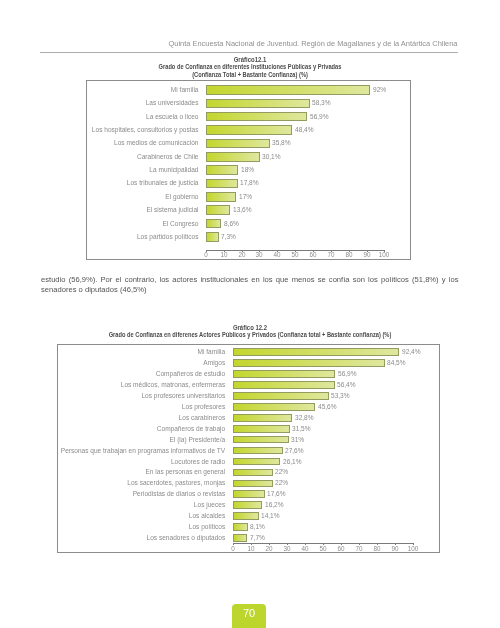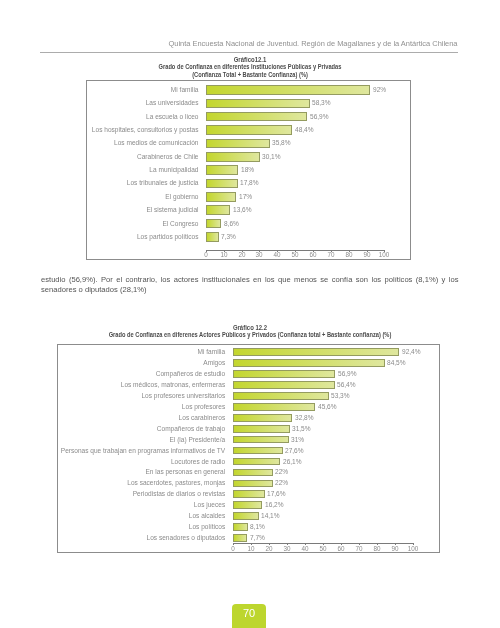--- a/index.html
+++ b/index.html
@@ -93,22 +93,22 @@
       <div class="tlab" style="left: 233.85px; width: 20px; top: 170.4px;">70</div>
       <div class="tick" style="left: 261.7px; top: 168.6px; height: 2px;"></div>
       <div class="tlab" style="left: 251.7px; width: 20px; top: 170.4px;">80</div>
       <div class="tick" style="left: 279.55px; top: 168.6px; height: 2px;"></div>
       <div class="tlab" style="left: 269.55px; width: 20px; top: 170.4px;">90</div>
       <div class="tick" style="left: 297.4px; top: 168.6px; height: 2px;"></div>
       <div class="tlab" style="left: 287.4px; width: 20px; top: 170.4px;">100</div>
     </div>
 
   <div class="para" id="para">
-      <div class="pline">estudio (56,9%). Por el contrario, los actores institucionales en los que menos se confía son los políticos (8,1%) y los</div>
-      <div class="pline last">senadores o diputados (28,1%)</div>
+      <div class="pline">estudio (56,9%). Por el contrario, los actores institucionales en los que menos se confía son los políticos (51,8%) y los</div>
+      <div class="pline last">senadores o diputados (46,5%)</div>
     </div>
 
   <div id="c2-title" class="chart-title" style="left: 19.5px; top: 323.6px; width: 460px; position: absolute;">
       <div class="ct-l n0">Gráfico 12.2</div>
       <div class="ct-l n1">Grado de Confianza en diferenes Actores Públicos y Privados (Confianza total + Bastante confianza) (%)</div>
     </div>
   <div id="chart2" class="chart-box" style="left: 57px; top: 344px; width: 381px; height: 207px;">
       <div class="blab" style="left: -40px; width: 207.2px; top: 3px;">Mi familia</div>
       <div class="bar" style="left: 175.4px; top: 3.1px; width: 165.673px; height: 7.8px; background: linear-gradient(to right, rgb(195, 214, 46), rgb(223, 231, 158));"></div>
       <div class="bval" style="left: 343.573px; top: 3px;">92,4%</div>

